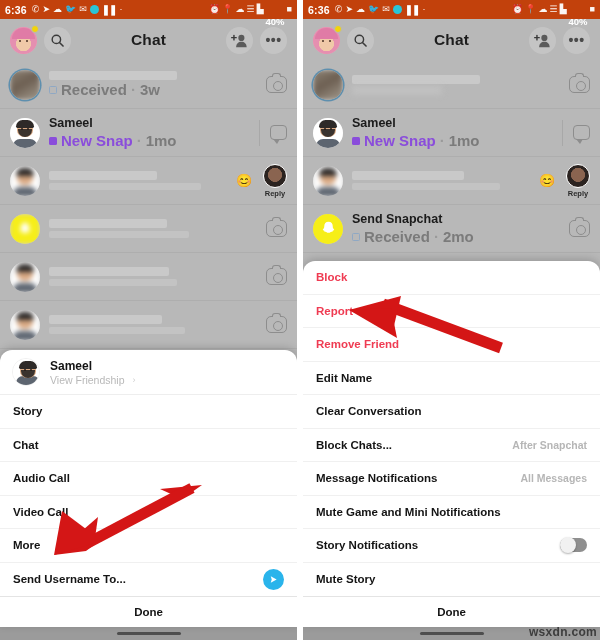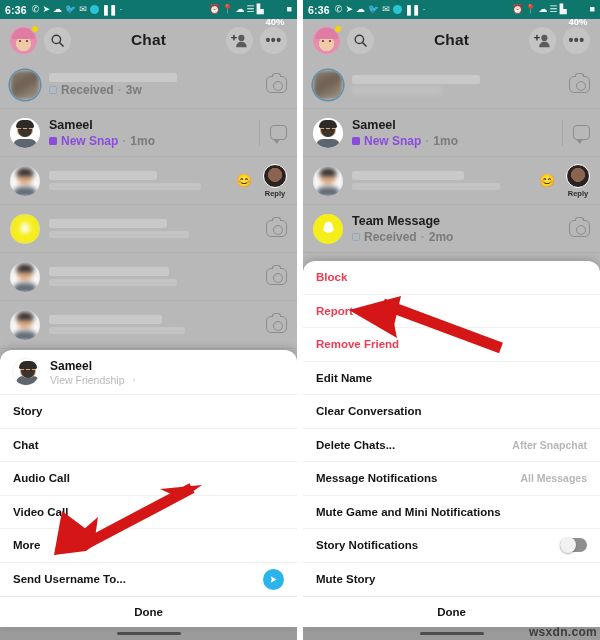--- a/index.html
+++ b/index.html
@@ -4,21 +4,21 @@
 <style>
   * { margin:0; padding:0; box-sizing:border-box; }
   html,body { width:600px; height:640px; background:#ffffff;
     font-family:"Liberation Sans", sans-serif; overflow:hidden; }
 
   .screens { display:flex; width:600px; height:640px; background:#ffffff; }
   .panel { width:297px; height:640px; position:relative; background:#b8b8b8; overflow:hidden; }
   .gap { width:6px; height:640px; background:#ffffff; }
 
   
-  .statusbar { height:19px; background:#0f766e; display:flex; align-items:center;
+  .statusbar { height:19px; background:#c2410c; display:flex; align-items:center;
     padding:0 5px; color:#ffffff; font-size:10px; position:relative; z-index:5; }
   .sb-left { display:flex; align-items:center; gap:3px; }
   .sb-time { font-size:10.5px; font-weight:600; letter-spacing:.2px; margin-right:2px; }
   .sb-right { margin-left:auto; display:flex; align-items:center; gap:2px; font-size:9.5px; }
   .sb-ic { font-size:9px; line-height:1; opacity:.95; }
   .sb-dot { width:9px; height:9px; border-radius:50%; background:#29c5d6; display:inline-block; }
   .sb-pause { letter-spacing:-1px; font-weight:900; font-size:10px; }
   .sb-batt { font-size:9.5px; font-weight:600;margin-top:24px; }
 
   
@@ -62,21 +62,21 @@
     border-radius:0 0 8px 8px; background:#3a332e; }
   .bm-body { position:absolute; left:3px; bottom:0; width:24px; height:9px;
     border-radius:7px 7px 0 0; background:#5d6570; }
   .bm-eye { position:absolute; width:2px; height:2px; border-radius:50%; background:#241c17; top:10px; }
   .bm-eye.l { left:11px; } .bm-eye.r { left:17px; }
   .snapghost { position:absolute; inset:0; background:#f6ee18;
     display:flex; align-items:center; justify-content:center; }
   .row-mid { margin-left:9px; flex:1; min-width:0; }
   .row-name { font-size:12.5px; font-weight:700; color:#1b1b1b; line-height:15px; }
   .row-sub { display:flex; align-items:center; gap:4px; margin-top:1px;
-    font-size:12px; color:#7b7b7b; font-weight:600; }
+    font-size:15px; color:#7b7b7b; font-weight:600; }
   .sq { width:8px; height:8px; border-radius:1.5px; display:inline-block; flex:none; }
   .sq.purple { background:#8a4ddb; }
   .sq.blue { border:1.6px solid #8fa8c4; background:transparent; }
   .sub-purple { color:#8a4ddb; }
   .dot-sep { color:#9a9a9a; }
   .row-right { margin-left:auto; display:flex; align-items:center; gap:10px; flex:none; }
   .cam { width:21px; height:17px; border:1.6px solid #8d8d8d; border-radius:5px; position:relative; }
   .cam:before { content:""; position:absolute; left:50%; top:50%; width:8px; height:8px;
     margin:-4px 0 0 -4px; border:1.6px solid #8d8d8d; border-radius:50%; }
   .cam:after { content:""; position:absolute; left:5px; top:-4px; width:7px; height:3px;
@@ -493,21 +493,21 @@
 
       <div class="row">
         <div class="row-ava">
           <div class="snapghost">
             <svg width="17" height="17" viewBox="0 0 24 24">
                 <path d="M12 2.5c4 0 6 3 6 6.4 0 2 .4 3.1 1.6 4 .8.6.3 1.5-.9 1.8-.7.2-1 .5-.8 1.2.1.5-.3.8-1 .7-1.3-.2-2 .1-2.7 1-.5.6-1.3.7-2.2.3-.9.4-1.7.3-2.2-.3-.7-.9-1.4-1.2-2.7-1-.7.1-1.1-.2-1-.7.2-.7-.1-1-.8-1.2-1.2-.3-1.7-1.2-.9-1.8C5.6 12 6 10.9 6 8.9 6 5.5 8 2.5 12 2.5z" fill="#fff"></path>
               </svg>
           </div>
         </div>
         <div class="row-mid">
-          <div class="row-name">Team Message</div>
+          <div class="row-name">Send Snapchat</div>
           <div class="row-sub">
             <span class="sq blue"></span>
             <span>Received</span>
             <span class="dot-sep">·</span>
             <span>2mo</span>
           </div>
         </div>
         <div class="row-right">
           <div class="cam"></div>
         </div>
@@ -524,21 +524,21 @@
       <div class="mrow red">
         <span>Remove Friend</span>
         </div>
       <div class="mrow">
         <span>Edit Name</span>
         </div>
       <div class="mrow">
         <span>Clear Conversation</span>
         </div>
       <div class="mrow">
-        <span>Delete Chats...</span>
+        <span>Block Chats...</span>
         <span class="val">After Snapchat</span>
         </div>
       <div class="mrow">
         <span>Message Notifications</span>
         <span class="val">All Messages</span>
         </div>
       <div class="mrow">
         <span>Mute Game and Mini Notifications</span>
         </div>
       <div class="mrow">

